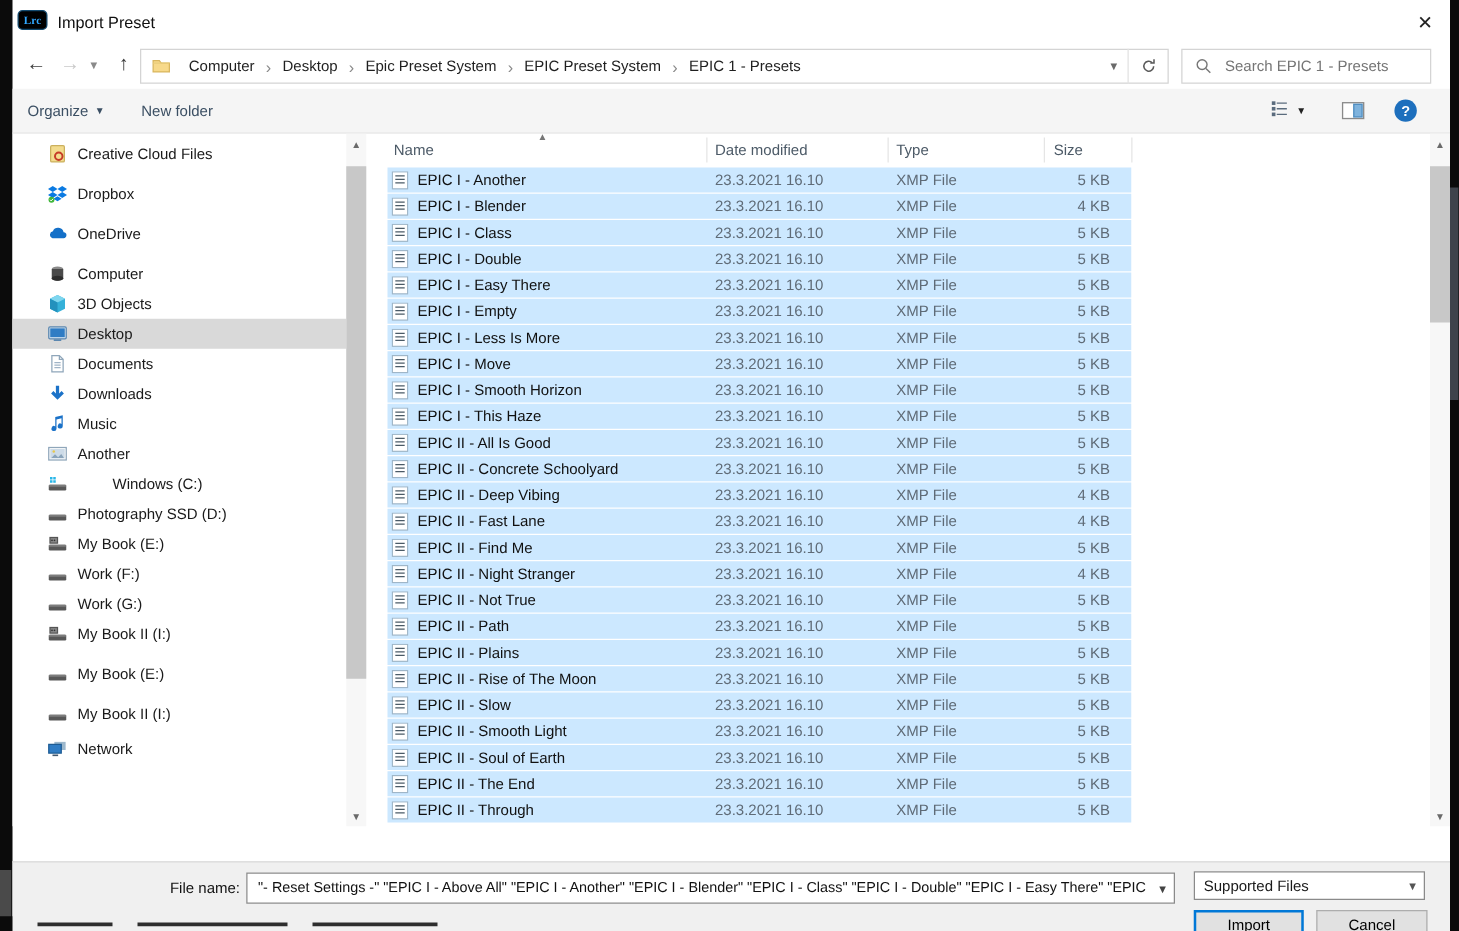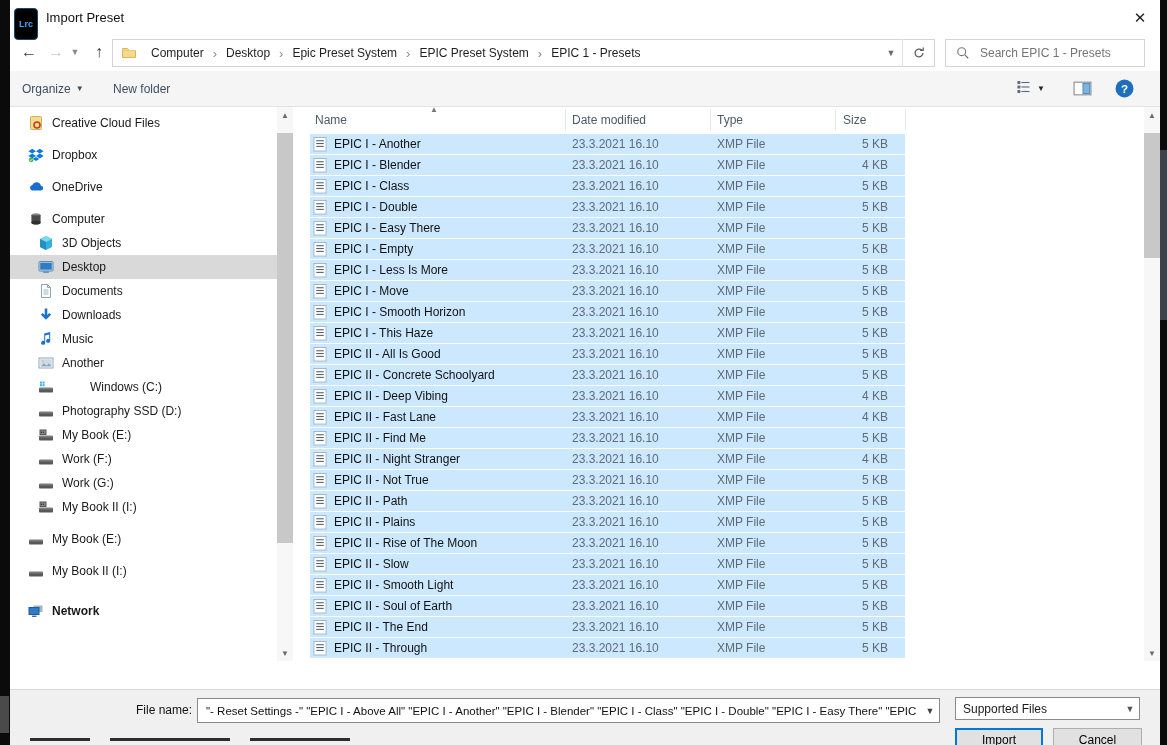--- a/index.html
+++ b/index.html
@@ -8,23 +8,23 @@
          font-family:"Liberation Sans","DejaVu Sans",sans-serif;font-size:12px;color:#1a1a1a;}
   
   .bg-right-patch{position:absolute;left:1160px;top:150px;width:7px;height:170px;background:#3e434b;}
   .bg-left-patch{position:absolute;left:0;top:696px;width:9px;height:37px;background:#4a4a4a;}
   .bg-bottom-dash{position:absolute;top:738px;height:3px;background:#2e2e2e;}
 
   .dialog{position:absolute;left:10px;top:0;width:1150px;height:733px;background:#fff;}
 
   
   .titlebar{position:relative;height:36px;}
-  .appicon{position:absolute;left:4px;top:8px;width:24px;height:32px;background:#000000;color:#31a8ff;
+  .appicon{position:absolute;left:4px;top:8px;width:24px;height:16px;background:#000000;color:#31a8ff;
            border-radius:4px;font-size:9px;font-weight:bold;display:flex;align-items:center;justify-content:center;
-           border:1px solid #12496e;}
+           border:1px solid #12496e;font-family:Liberation Serif, serif;}
   .dlg-title{position:absolute;left:36px;top:10px;font-size:13px;color:#111;}
   .close-x{position:absolute;right:8px;top:7px;width:24px;height:22px;font-size:15px;color:#222;
            display:flex;align-items:center;justify-content:center;cursor:pointer;}
 
   
   .navrow{position:relative;height:35px;}
   .nav-btn{position:absolute;top:2px;height:28px;display:flex;align-items:center;justify-content:center;font-size:16px;}
   .nb-back{left:5px;width:28px;color:#3c3c3c;}
   .nb-fwd{left:33px;width:26px;color:#c9c9c9;}
   .nb-hist{left:57px;width:16px;color:#8a8a8a;font-size:9px;}
@@ -52,21 +52,21 @@
   .cmd-views .cmd-caret{color:#222;}
   .cmd-preview{position:absolute;right:68px;top:9px;cursor:pointer;}
   .cmd-help{position:absolute;right:26px;top:8px;cursor:pointer;}
 
   
   .bodyarea{position:absolute;left:0;top:107px;width:1150px;height:554px;background:#fff;}
 
   
   .sidebar{position:absolute;left:0;top:0;width:267px;height:554px;overflow:hidden;}
   .side-item{height:24px;display:flex;align-items:center;cursor:pointer;}
-  .side-item.lvl0{padding-left:18px;}
+  .side-item.lvl0{padding-left:28px;}
   .side-item.lvl1{padding-left:28px;}
   .side-item.sel{background:#d9d9d9;}
   .sic{width:17px;height:16px;margin-right:7px;flex:0 0 17px;}
   .sic svg{width:16px;height:16px;}
   .slb{white-space:nowrap;color:#1a1a1a;}
   .side-scroll{position:absolute;left:267px;top:0;width:16px;height:554px;background:#f7f7f7;}
   .side-scroll .thumb{position:absolute;left:0;top:26px;width:16px;height:410px;background:#c8c8c8;}
   .scroll-arrow{position:absolute;left:0;width:16px;height:16px;color:#6a6a6a;font-size:8px;display:flex;
                 align-items:center;justify-content:center;cursor:pointer;}
 
@@ -338,21 +338,21 @@
                 </svg></span>
               <span class="slb">My Book (E:)</span>
             </div>
             <div class="side-item lvl0" style="margin-top: 8px;">
               <span class="sic"><svg viewBox="0 0 16 16">
                   <rect x="1" y="8.8" width="14" height="4.6" rx="1" fill="#585858"></rect>
                   <rect x="1" y="8.8" width="14" height="1.6" rx=".8" fill="#7d7d7d"></rect>
                 </svg></span>
               <span class="slb">My Book II (I:)</span>
             </div>
-            <div class="side-item lvl0" style="margin-top: 16px; font-weight: bold;">
+            <div class="side-item lvl0" style="margin-top: 4px;">
               <span class="sic"><svg viewBox="0 0 16 16">
                   <rect x="5.5" y="2.5" width="9" height="6.5" fill="#9db8cc"></rect>
                   <rect x="1" y="4.5" width="10" height="7" fill="#2f7cc4" stroke="#1d5c94"></rect>
                   <rect x="4" y="12.6" width="4.5" height="1.3" fill="#44596e"></rect>
                 </svg></span>
               <span class="slb">Network</span>
             </div>
           </div>
       </div>
       <div class="side-scroll">

